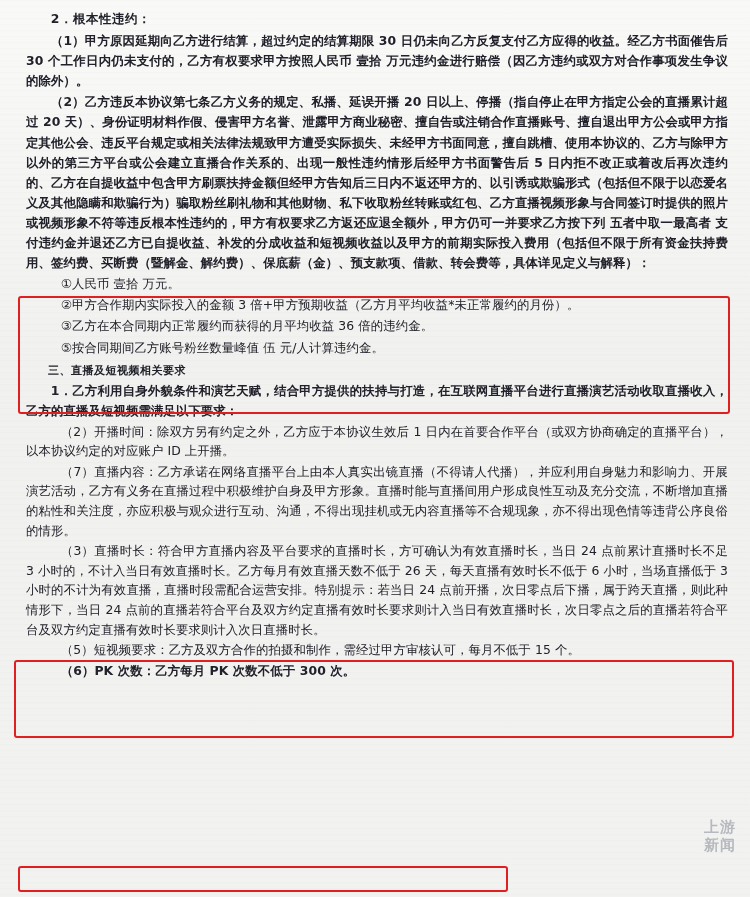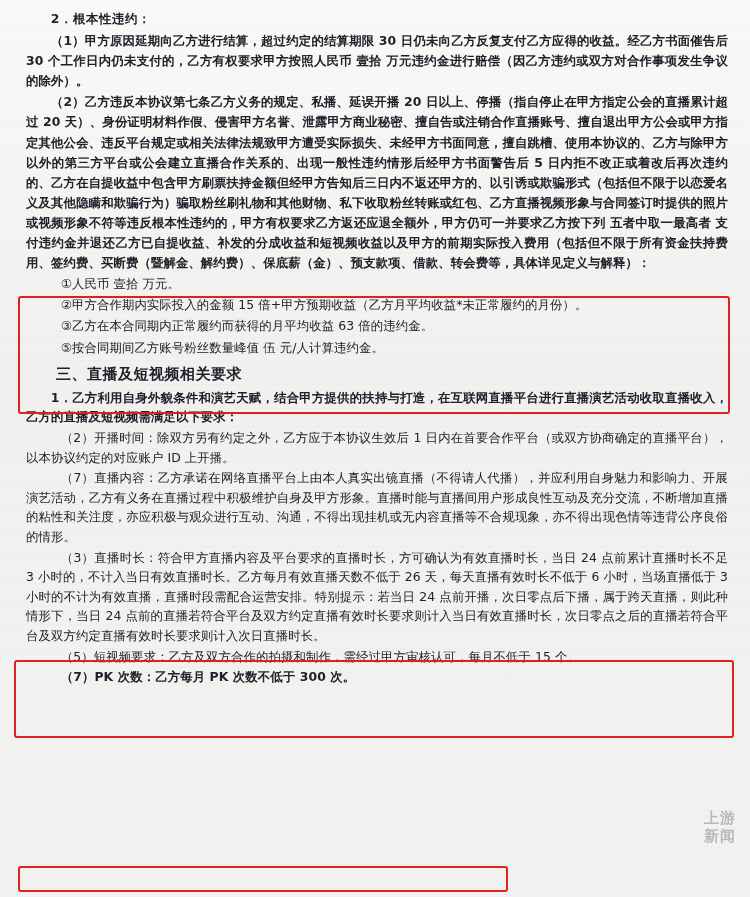--- a/index.html
+++ b/index.html
@@ -38,40 +38,40 @@
     font-weight:bold;
     margin:3px 0 2px 0;
     text-indent:2em;
     letter-spacing:0.6px;
   }
   .sec-title{
     font-weight:bold;
     text-indent:2em;
     margin:4px 0 2px 0;
     letter-spacing:0.5px;
-    font-size:15px;
+    font-size:11px;
   }
   .bold{font-weight:bold;}
 
   
   .redbox{
     position:absolute;
     border:2.6px solid #e02020;
     border-radius:3px;
     pointer-events:none;
     box-sizing:border-box;
   }
   #redbox-penalty{left:18px;  top:296px; width:712px; height:118px;}
   #redbox-hours{  left:14px;  top:660px; width:720px; height:78px;}
   #redbox-pk{     left:18px;  top:866px; width:490px; height:26px;}
 
   
   .watermark{
     position:absolute;
-    right:14px;bottom:35px;
+    right:14px;bottom:26px;
     width:92px;height:52px;
     opacity:.72;
     color:#9fa3ad;
     font-size:15px;
     line-height:1.18;
     text-align:right;
     font-weight:bold;
     letter-spacing:1px;
     pointer-events:none;
   }
@@ -84,32 +84,32 @@
 <div class="page">
 
   <div class="doc">
 
     <p class="hd">2．根本性违约：</p>
     <p class="p indent1">（1）甲方原因延期向乙方进行结算，超过约定的结算期限 30 日仍未向乙方反复支付乙方应得的收益。经乙方书面催告后 30 个工作日内仍未支付的，乙方有权要求甲方按照人民币 壹拾 万元违约金进行赔偿（因乙方违约或双方对合作事项发生争议的除外）。</p>
     <p class="p indent1">（2）乙方违反本协议第七条乙方义务的规定、私播、延误开播 20 日以上、停播（指自停止在甲方指定公会的直播累计超过 20 天）、身份证明材料作假、侵害甲方名誉、泄露甲方商业秘密、擅自告或注销合作直播账号、擅自退出甲方公会或甲方指定其他公会、违反平台规定或相关法律法规致甲方遭受实际损失、未经甲方书面同意，擅自跳槽、使用本协议的、乙方与除甲方以外的第三方平台或公会建立直播合作关系的、出现一般性违约情形后经甲方书面警告后 5 日内拒不改正或着改后再次违约的、乙方在自提收益中包含甲方刷票扶持金额但经甲方告知后三日内不返还甲方的、以引诱或欺骗形式（包括但不限于以恋爱名义及其他隐瞒和欺骗行为）骗取粉丝刷礼物和其他财物、私下收取粉丝转账或红包、乙方直播视频形象与合同签订时提供的照片或视频形象不符等违反根本性违约的，甲方有权要求乙方返还应退全额外，甲方仍可一并要求乙方按下列 五者中取一最高者 支付违约金并退还乙方已自提收益、补发的分成收益和短视频收益以及甲方的前期实际投入费用（包括但不限于所有资金扶持费用、签约费、买断费（暨解金、解约费）、保底薪（金）、预支款项、借款、转会费等，具体详见定义与解释）：</p>
 
     <div>
       <p class="p indent2">①人民币 壹拾 万元。</p>
-      <p class="p indent2">②甲方合作期内实际投入的金额 15 倍+甲方预期收益（乙方月平均收益*未正常履约的月份）。</p>
-      <p class="p indent2">③乙方在本合同期内正常履约而获得的月平均收益 63 倍的违约金。</p>
+      <p class="p indent2">②甲方合作期内实际投入的金额 3 倍+甲方预期收益（乙方月平均收益*未正常履约的月份）。</p>
+      <p class="p indent2">③乙方在本合同期内正常履约而获得的月平均收益 36 倍的违约金。</p>
       <p class="p indent2">⑤按合同期间乙方账号粉丝数量峰值 伍 元/人计算违约金。</p>
     </div>
 
     <p class="sec-title">三、直播及短视频相关要求</p>
     <p class="p indent1 tight">1．乙方利用自身外貌条件和演艺天赋，结合甲方提供的扶持与打造，在互联网直播平台进行直播演艺活动收取直播收入，乙方的直播及短视频需满足以下要求：</p>
     <p class="p indent2 tight">（2）开播时间：除双方另有约定之外，乙方应于本协议生效后 1 日内在首要合作平台（或双方协商确定的直播平台），以本协议约定的对应账户 ID 上开播。</p>
     <p class="p indent2 tight">（7）直播内容：乙方承诺在网络直播平台上由本人真实出镜直播（不得请人代播），并应利用自身魅力和影响力、开展演艺活动，乙方有义务在直播过程中积极维护自身及甲方形象。直播时能与直播间用户形成良性互动及充分交流，不断增加直播的粘性和关注度，亦应积极与观众进行互动、沟通，不得出现挂机或无内容直播等不合规现象，亦不得出现色情等违背公序良俗的情形。</p>
     <p class="p indent2 tight">（3）直播时长：符合甲方直播内容及平台要求的直播时长，方可确认为有效直播时长，当日 24 点前累计直播时长不足 3 小时的，不计入当日有效直播时长。乙方每月有效直播天数不低于 26 天，每天直播有效时长不低于 6 小时，当场直播低于 3 小时的不计为有效直播，直播时段需配合运营安排。特别提示：若当日 24 点前开播，次日零点后下播，属于跨天直播，则此种情形下，当日 24 点前的直播若符合平台及双方约定直播有效时长要求则计入当日有效直播时长，次日零点之后的直播若符合平台及双方约定直播有效时长要求则计入次日直播时长。</p>
     <p class="p indent2 tight">（5）短视频要求：乙方及双方合作的拍摄和制作，需经过甲方审核认可，每月不低于 15 个。</p>
-    <p class="p indent2 tight bold">（7）PK 次数：乙方每月 PK 次数不低于 300 次。</p>
+    <p class="p indent2 tight bold">（6）PK 次数：乙方每月 PK 次数不低于 300 次。</p>
 
   </div>
 
   <div class="redbox" id="redbox-penalty"></div>
   <div class="redbox" id="redbox-hours"></div>
   <div class="redbox" id="redbox-pk"></div>
 
   <div class="watermark">
     <span class="wm-line">上游</span>
     <span class="wm-line">新闻</span>

